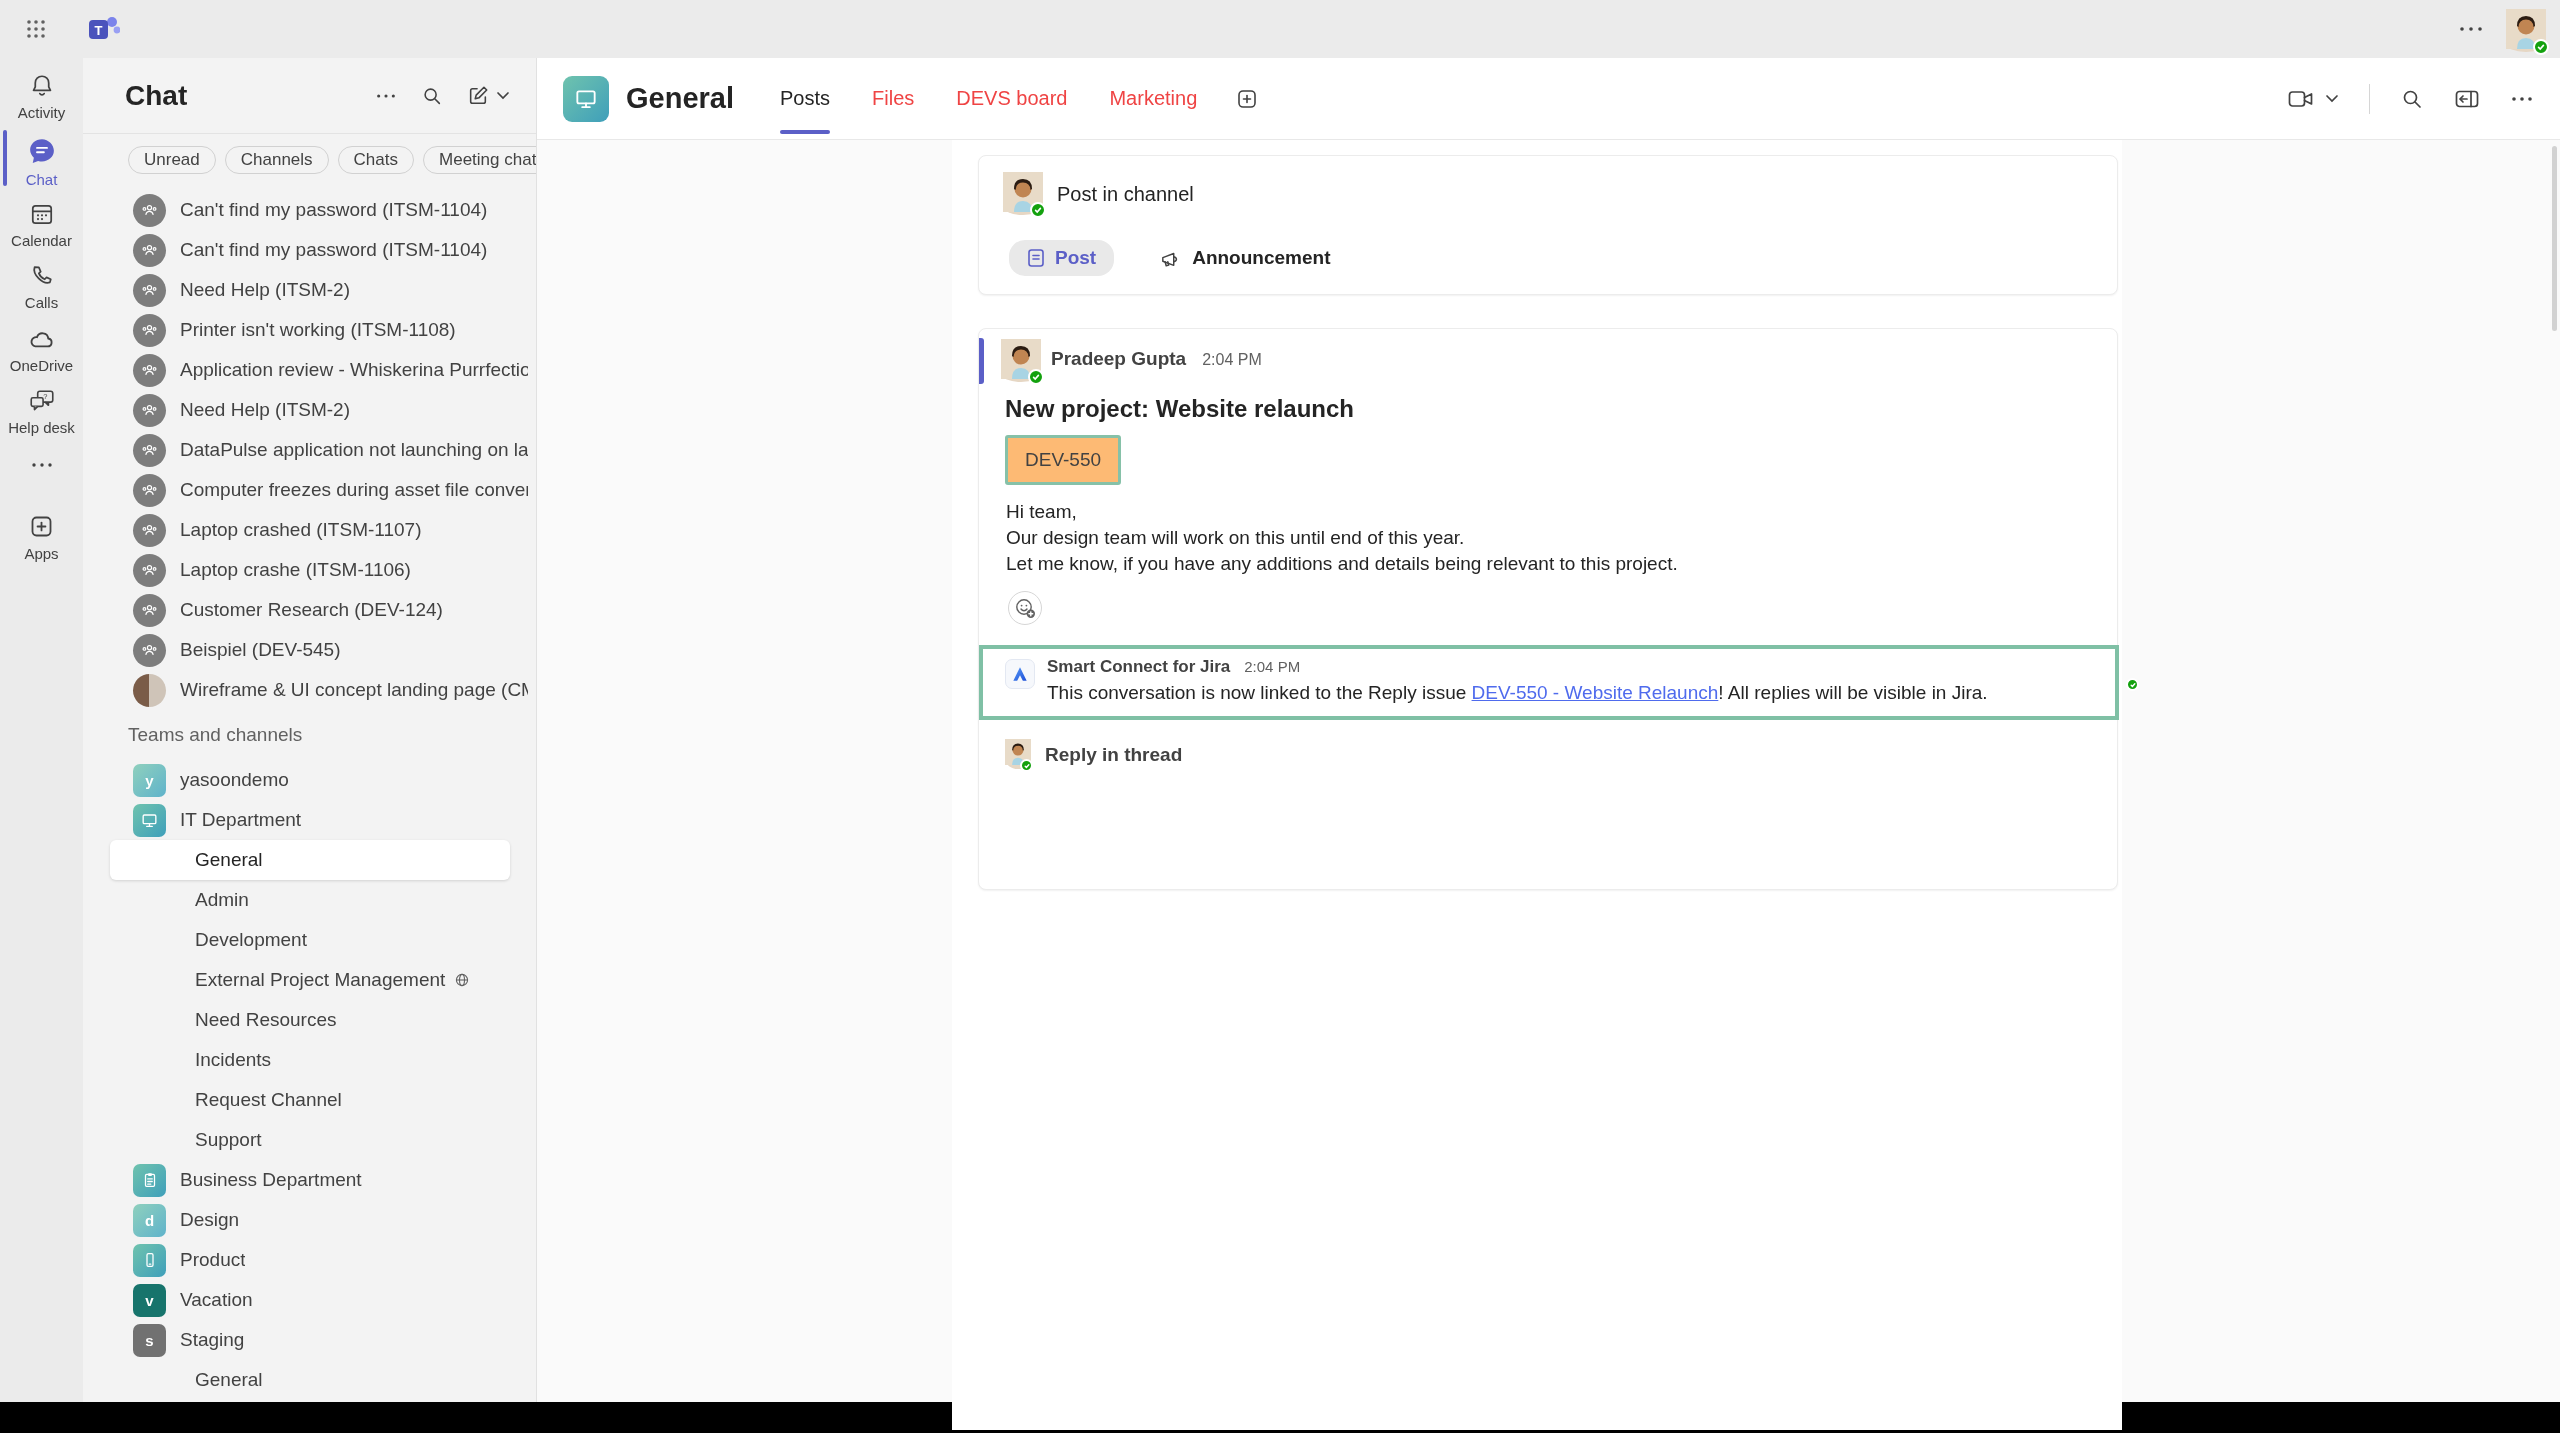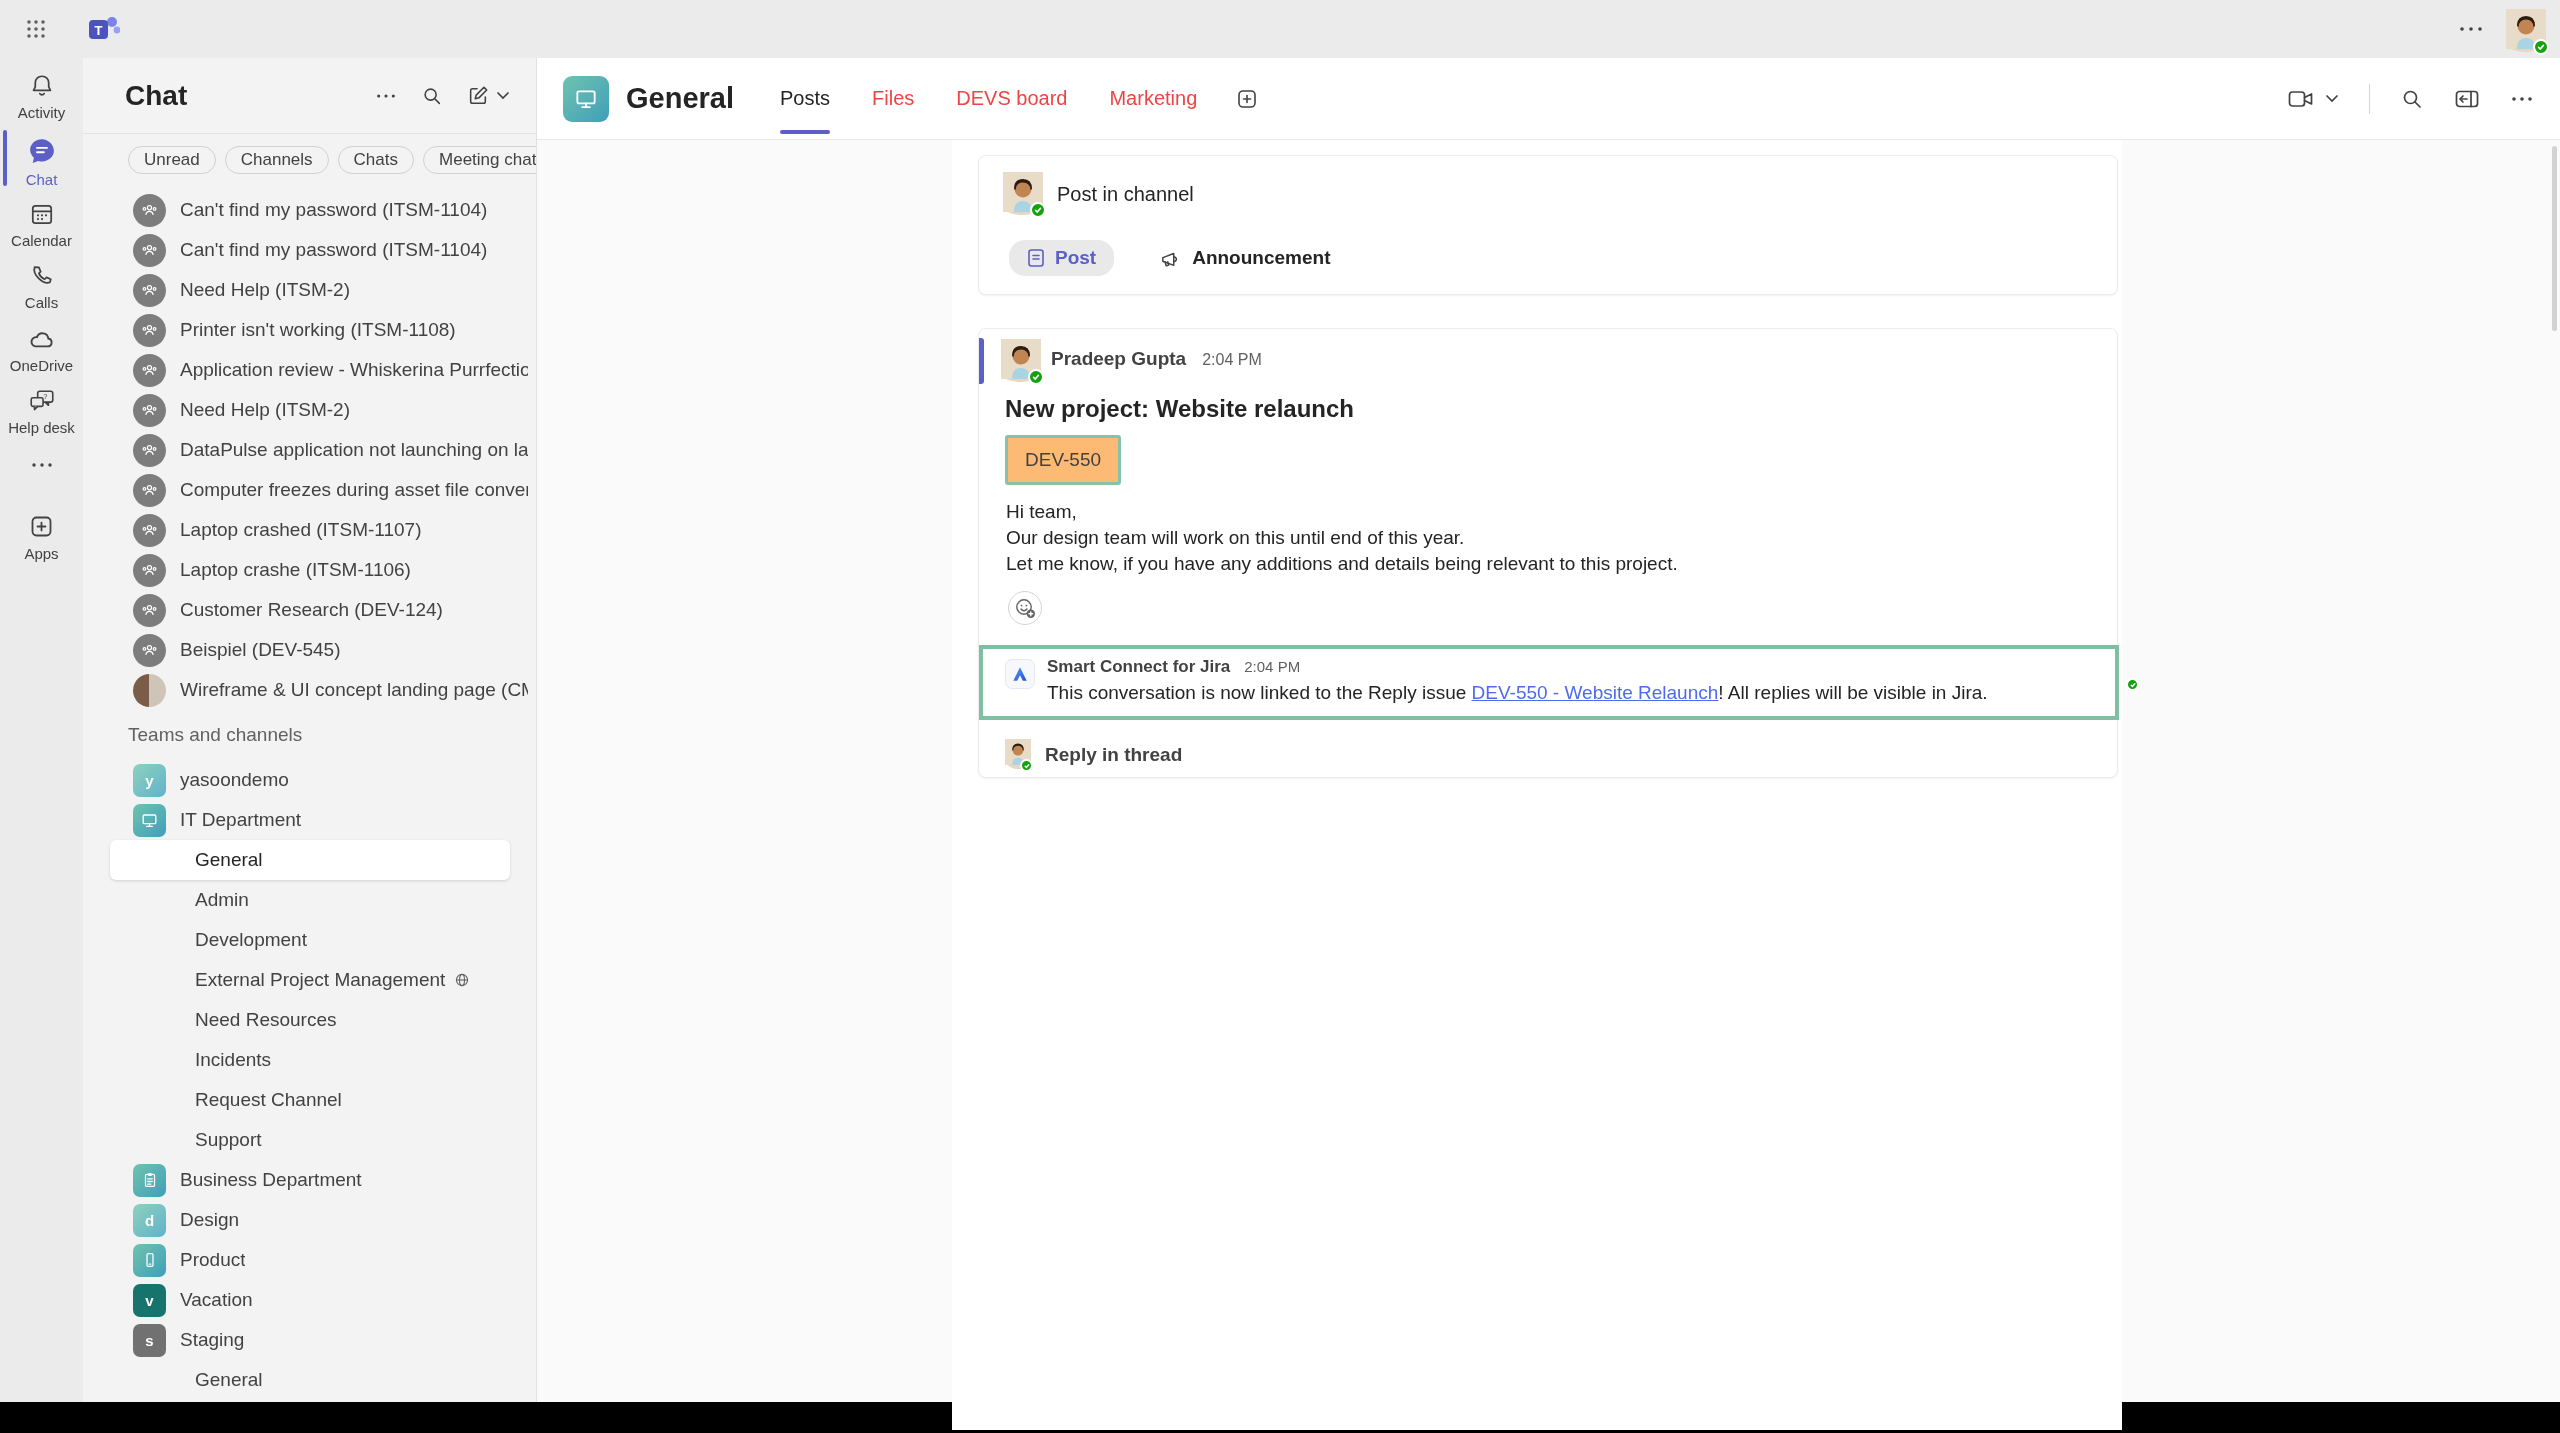--- a/index.html
+++ b/index.html
@@ -69,21 +69,21 @@
   .card{position:absolute;left:26px;width:1140px;background:#fff;border:1px solid #ececec;border-radius:8px;
         box-shadow:0 1px 2px rgba(0,0,0,.06)}
   .composer{top:15px;height:140px}
   .pc-av{position:absolute;left:24px;top:16px}
   .prompt{position:absolute;left:78px;top:27px;font-size:20px;color:#242424}
   .btnrow{position:absolute;left:30px;top:84px;display:flex;gap:46px;align-items:center}
   .postbtn{height:36px;padding:0 18px;background:#e9e9e9;border-radius:16px;display:flex;align-items:center;gap:10px;
            color:#5b5fc7;font-size:19px;font-weight:700;cursor:pointer;border:none}
   .annbtn{display:flex;align-items:flex-end;gap:10px;font-size:19px;font-weight:600;color:#242424;cursor:pointer}
 
-  .msg{top:188px;height:450px}
+  .msg{top:188px;height:562px}
   .unread-bar{position:absolute;left:0;top:9px;width:5px;height:46px;background:#5b5fc7;border-radius:0 3px 3px 0}
   .m-av{position:absolute;left:22px;top:10px}
   .m-head{position:absolute;left:72px;top:19px;display:flex;align-items:baseline;gap:16px}
   .m-name{font-size:19px;font-weight:700;color:#424242}
   .m-time{font-size:16px;color:#616161}
   .subject{position:absolute;left:26px;top:66px;font-size:24px;font-weight:700;color:#242424}
   .issue{position:absolute;left:26px;top:106px;height:50px;padding:0 17px;border:3px solid #86c1a8;border-radius:3px;
          display:flex;align-items:center;font-size:19px;color:#424242;background:#fdba74}
   .mbody{position:absolute;left:27px;top:170px;font-size:19px;line-height:26px;color:#242424}
   .react{position:absolute;left:29px;top:262px;width:34px;height:34px;border:1px solid #d6d6d6;border-radius:50%;

